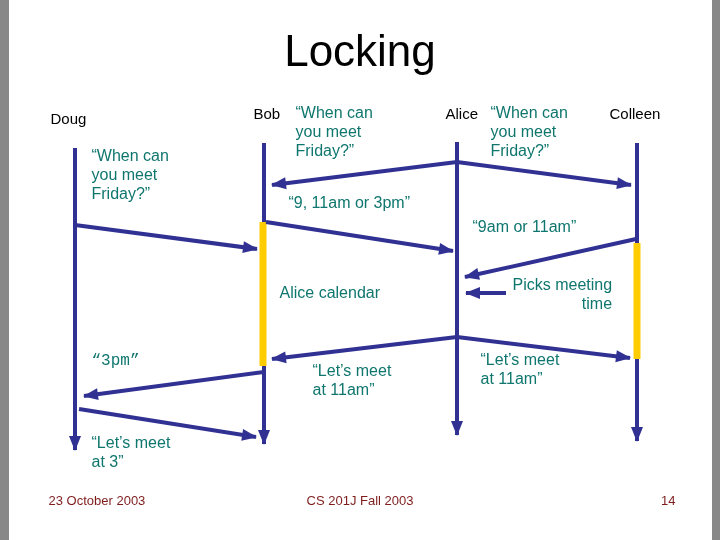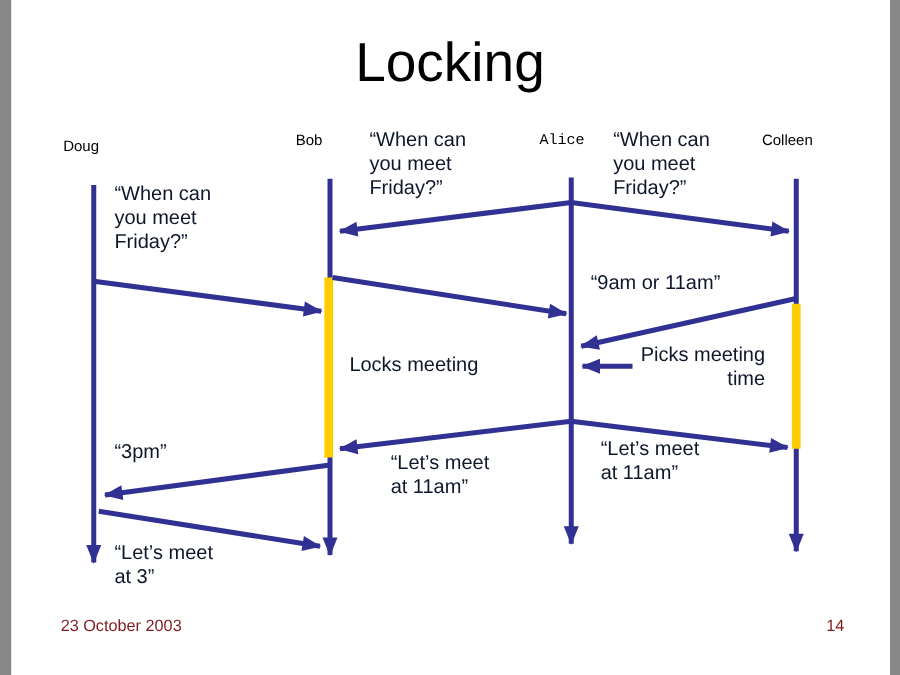--- a/index.html
+++ b/index.html
@@ -7,24 +7,24 @@
   .slide {
     position:relative; width:703px; height:540px; background:#ffffff;
     overflow:hidden; margin:0 auto;
   }
   .title {
     position:absolute; left:0; right:0; top:26px; text-align:center;
     font-size:44px; font-weight:400; color:#000; letter-spacing:0px;
   }
   svg.diagram-layer { position:absolute; left:0; top:0; width:720px; height:540px; }
   .lbl {
-    position:absolute; font-size:16px; line-height:19px; color:#0f172a;
+    position:absolute; font-size:16px; line-height:19px; color:#0f766e;
     white-space:pre-line;
   }
-  .actor { position:absolute; font-size:12px; color:#000; }
+  .actor { position:absolute; font-size:15px; color:#000; }
   .footer-item { position:absolute; font-size:13px; color:#7f1d1d; }
   .footer-center { left:0; right:0; text-align:center; }
 </style>
 </head>
 <body>
 
 <div class="slide">
 
   <div class="title">Locking</div>
 
@@ -58,41 +58,43 @@
       <line x1="627" y1="239" x2="456" y2="277" marker-end="url(#ah)"></line>
       <line x1="497" y1="293" x2="457" y2="293" marker-end="url(#ah)"></line>
       <line x1="448" y1="337" x2="263" y2="359" marker-end="url(#ah)"></line>
       <line x1="448" y1="337" x2="621" y2="358" marker-end="url(#ah)"></line>
       <line x1="255" y1="372" x2="75" y2="396" marker-end="url(#ah)"></line>
       <line x1="70" y1="409" x2="247" y2="437" marker-end="url(#ah)"></line>
     </g>
   </svg>
 
   <div class="actor" style="left:42px;  top:110px;">Doug</div>
-  <div class="actor" style="left:228px; top:105px;">Bob</div>
-  <div class="actor" style="left:423px; top:105px;font-family:Liberation Mono, monospace;">Alice</div>
+  <div class="actor" style="left:245px; top:105px;">Bob</div>
+  <div class="actor" style="left:437px; top:105px;">Alice</div>
   <div class="actor" style="left:601px; top:105px;">Colleen</div>
 
   <div class="lbl" style="left:83px;  top:146px;">“When can
 you meet
 Friday?”</div>
   <div class="lbl" style="left:287px; top:103px;">“When can
 you meet
 Friday?”</div>
   <div class="lbl" style="left:482px; top:103px;">“When can
 you meet
 Friday?”</div>
+  <div class="lbl" style="left:280px; top:193px;">“9, 11am or 3pm”</div>
   <div class="lbl" style="left:464px; top:217px;">“9am or 11am”</div>
-  <div class="lbl" style="left:271px; top:283px;">Locks meeting</div>
+  <div class="lbl" style="left:271px; top:283px;">Alice calendar</div>
   <div class="lbl" style="left:504px; top:275px;text-align:right;">Picks meeting
 time</div>
   <div class="lbl" style="left:304px; top:361px;">“Let’s meet
 at 11am”</div>
   <div class="lbl" style="left:472px; top:350px;">“Let’s meet
 at 11am”</div>
-  <div class="lbl" style="left:83px;  top:352px;">“3pm”</div>
+  <div class="lbl" style="left:83px;  top:352px;font-family:Liberation Mono, monospace;">“3pm”</div>
   <div class="lbl" style="left:83px;  top:433px;">“Let’s meet
 at 3”</div>
 
   <div class="footer-item" style="left:40px; top:493px;">23 October 2003</div>
+  <div class="footer-item footer-center" style="top:493px;">CS 201J Fall 2003</div>
   <div class="footer-item" style="right:36px; top:493px;">14</div>
 
 </div>
 
 </body></html>

